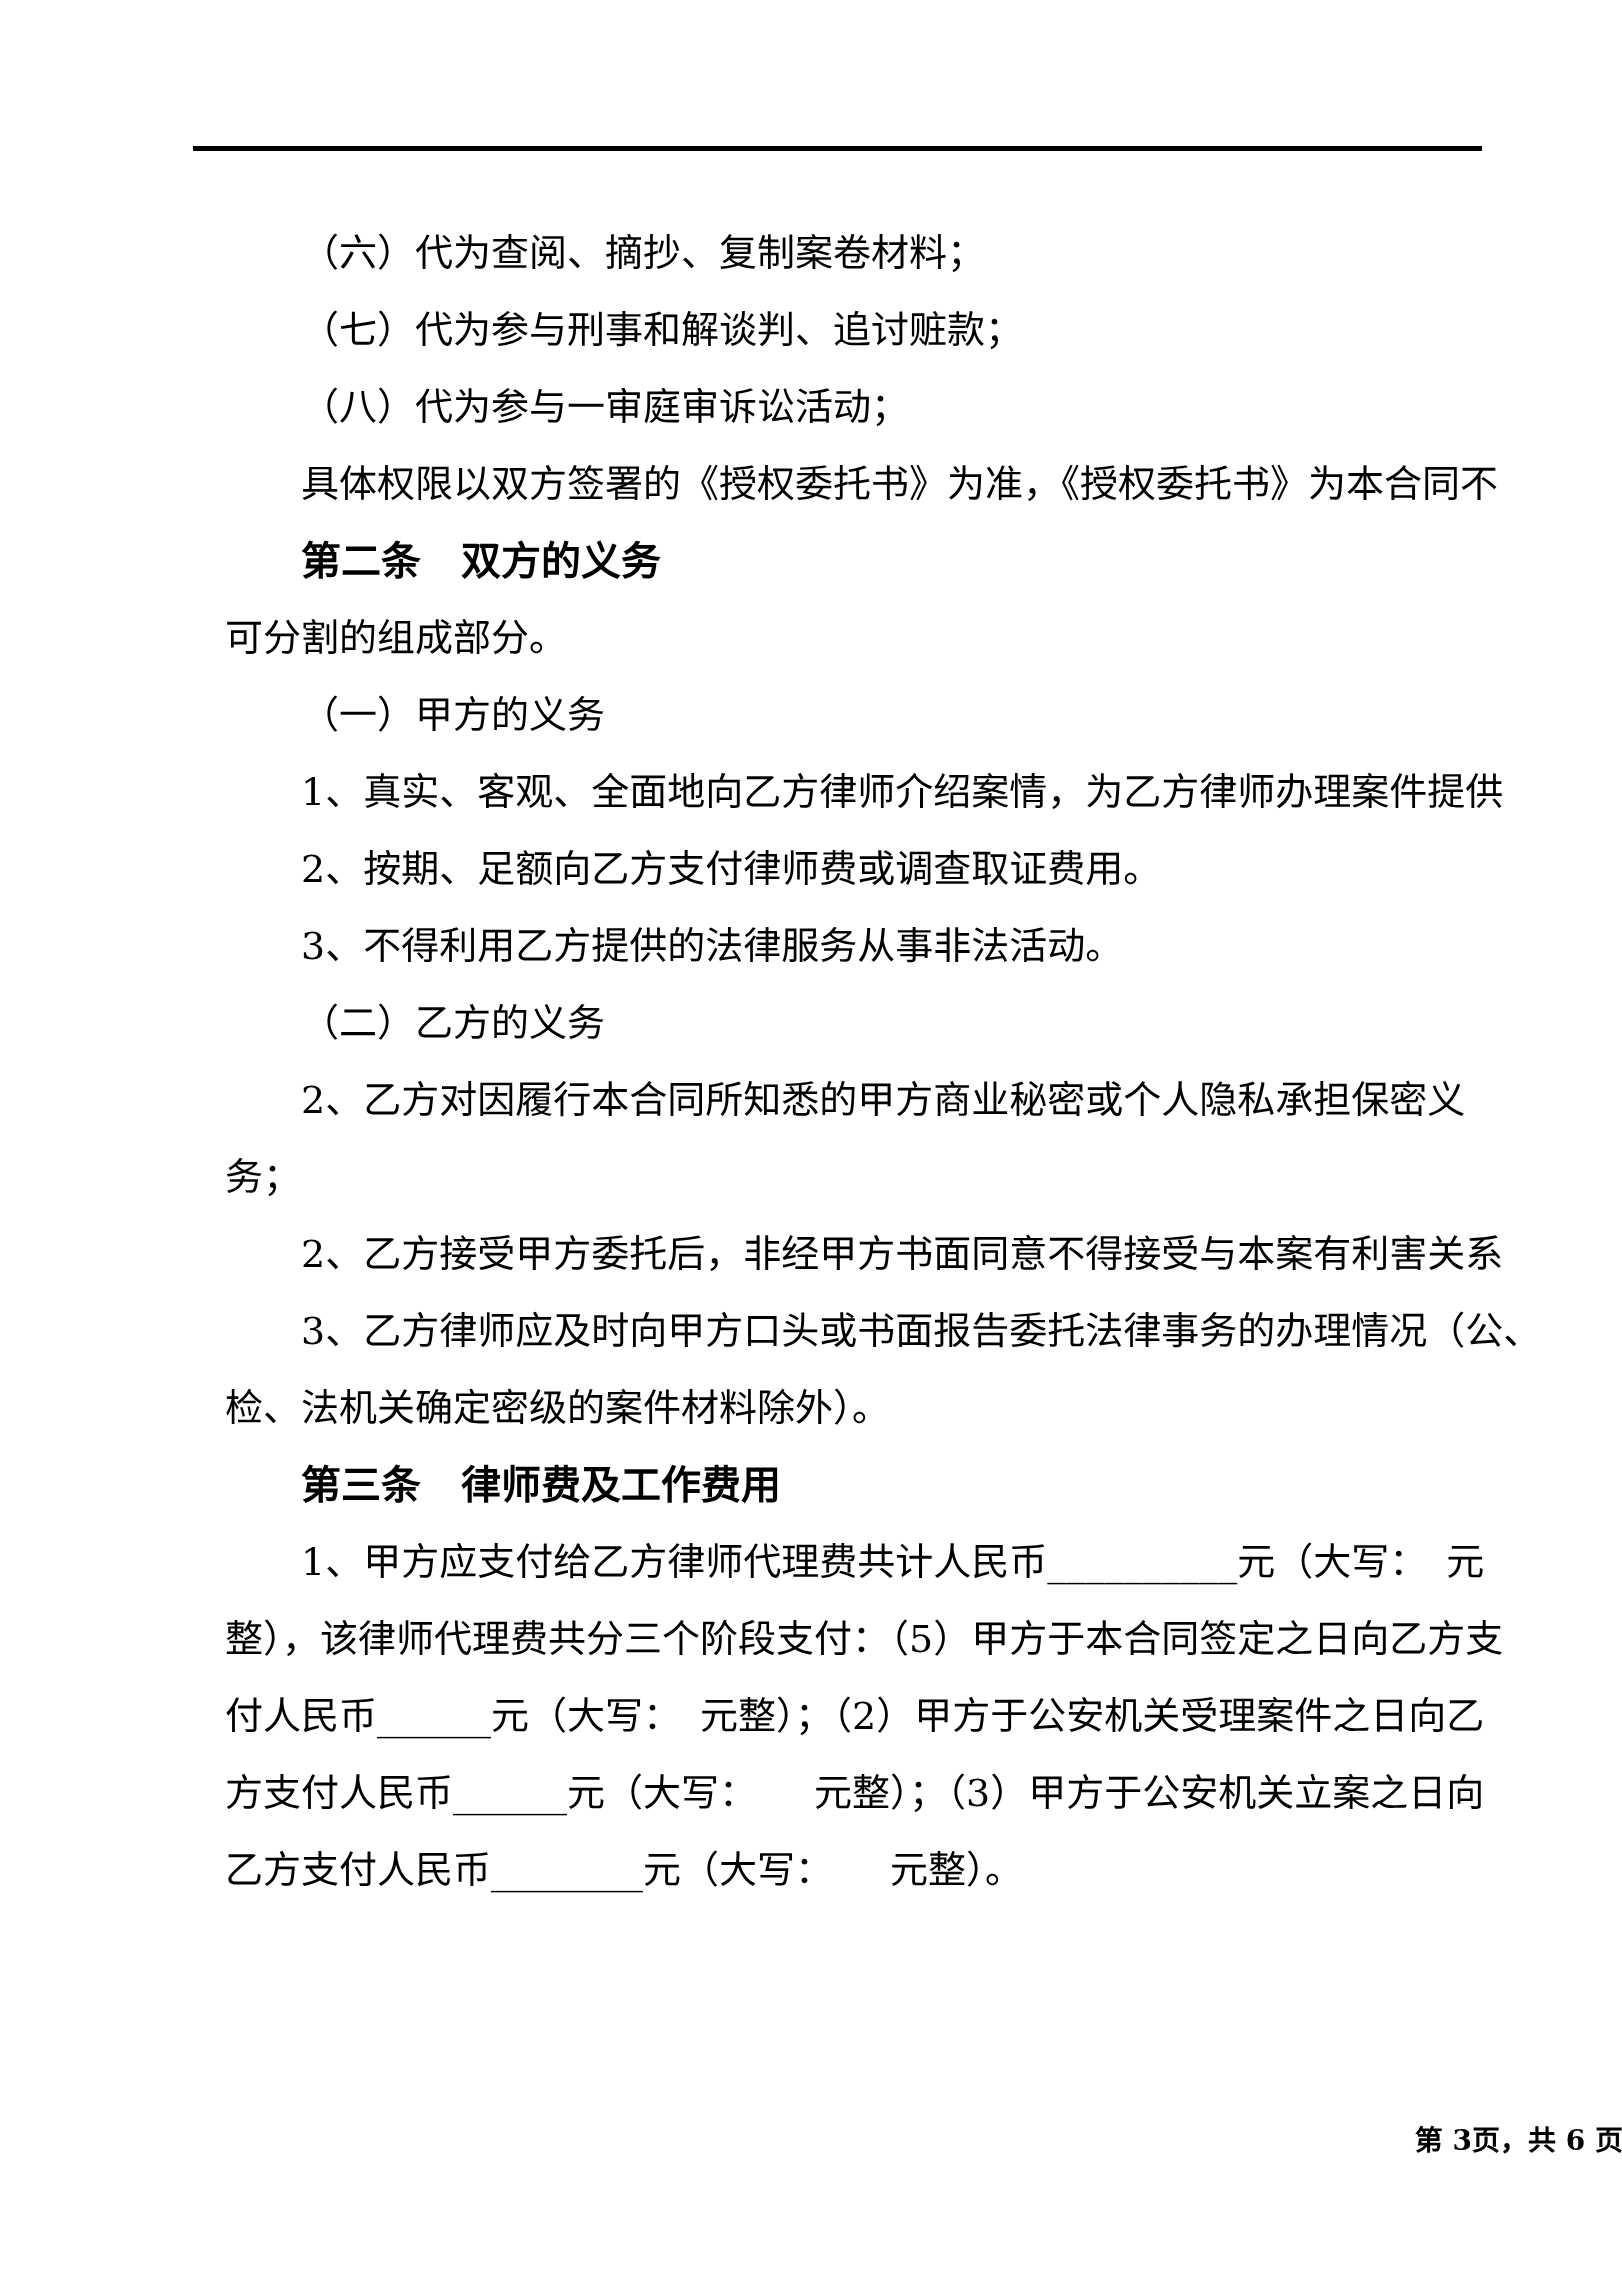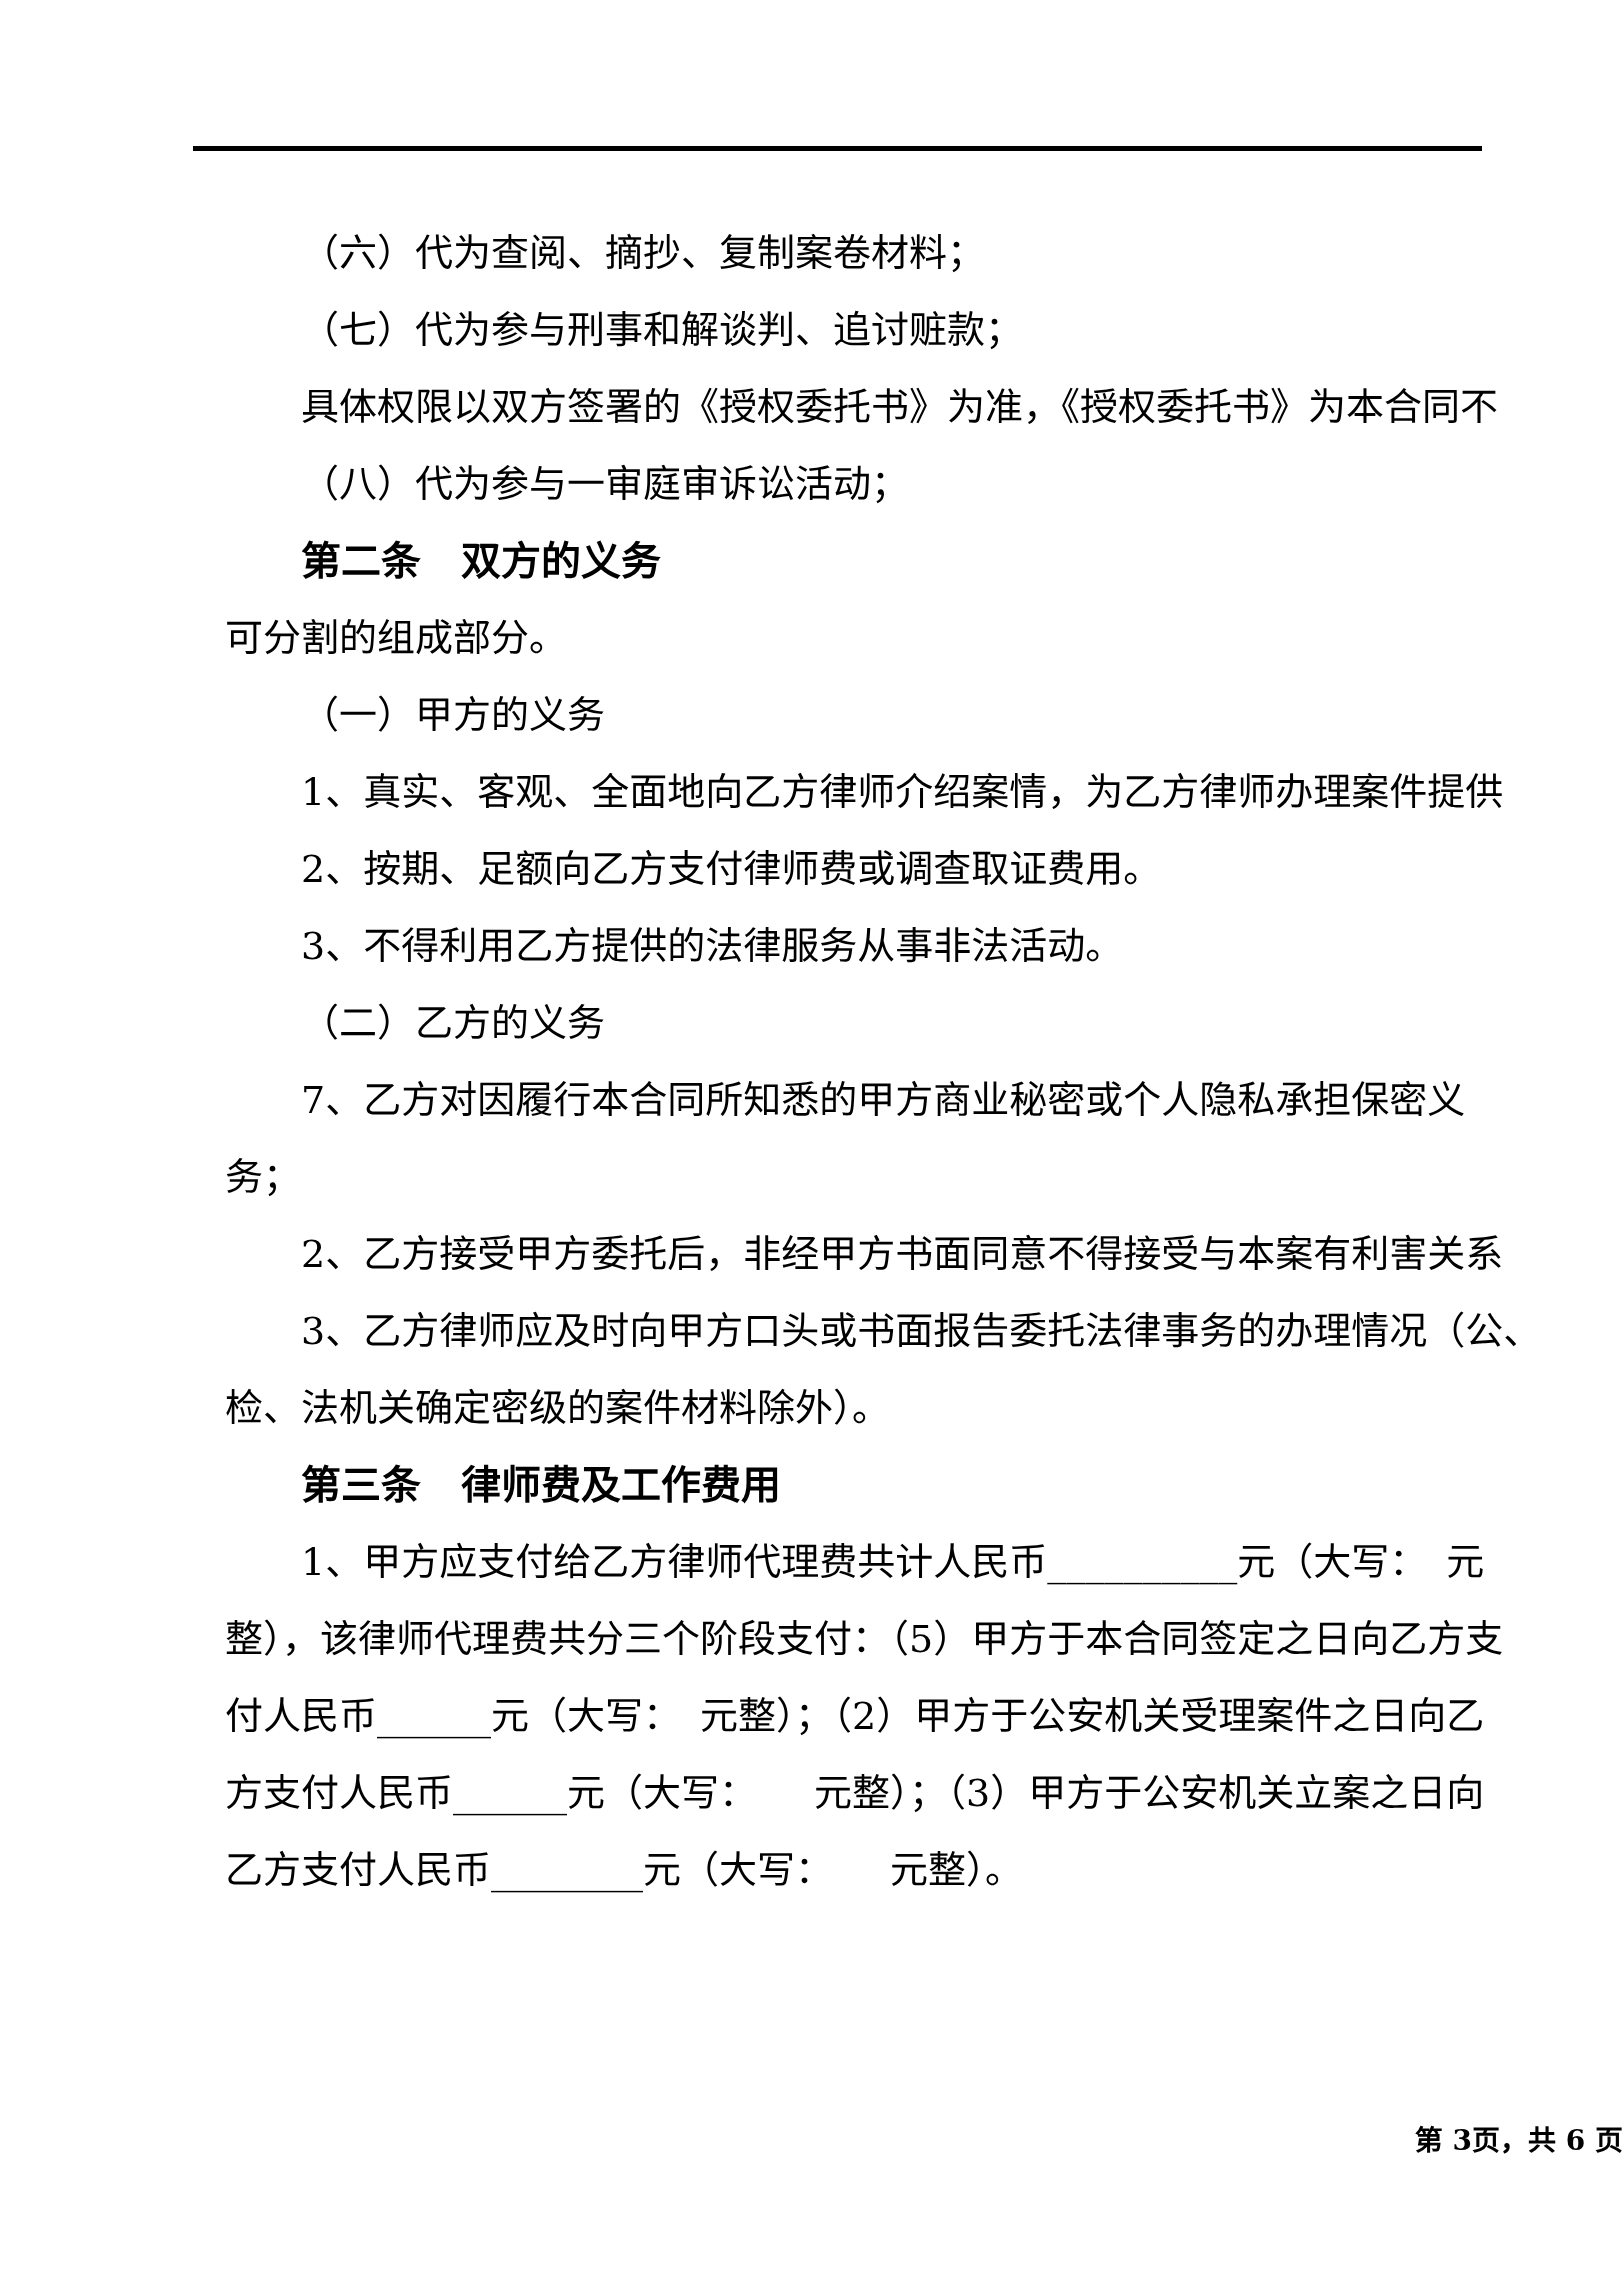--- a/index.html
+++ b/index.html
@@ -62,30 +62,30 @@
 </head>
 <body>
 
 <div class="page">
 
   <div class="header-rule"></div>
 
   <div class="body-text">
     <div class="line indent">（六）代为查阅、摘抄、复制案卷材料；</div>
     <div class="line indent">（七）代为参与刑事和解谈判、追讨赃款；</div>
+    <div class="line indent">（八）代为参与一审庭审诉讼活动；</div>
     <div class="line indent">具体权限以双方签署的《授权委托书》为准，《授权委托书》为本合同不</div>
-    <div class="line indent">（八）代为参与一审庭审诉讼活动；</div>
     <div class="line indent heading">第二条　双方的义务</div>
     <div class="line">可分割的组成部分。</div>
     <div class="line indent">（一）甲方的义务</div>
     <div class="line indent">1、真实、客观、全面地向乙方律师介绍案情，为乙方律师办理案件提供</div>
     <div class="line indent">2、按期、足额向乙方支付律师费或调查取证费用。</div>
     <div class="line indent">3、不得利用乙方提供的法律服务从事非法活动。</div>
     <div class="line indent">（二）乙方的义务</div>
-    <div class="line indent">7、乙方对因履行本合同所知悉的甲方商业秘密或个人隐私承担保密义</div>
+    <div class="line indent">2、乙方对因履行本合同所知悉的甲方商业秘密或个人隐私承担保密义</div>
     <div class="line">务；</div>
     <div class="line indent">2、乙方接受甲方委托后，非经甲方书面同意不得接受与本案有利害关系</div>
     <div class="line indent">3、乙方律师应及时向甲方口头或书面报告委托法律事务的办理情况（公、</div>
     <div class="line">检、法机关确定密级的案件材料除外）。</div>
     <div class="line indent heading">第三条　律师费及工作费用</div>
     <div class="line indent">1、甲方应支付给乙方律师代理费共计人民币__________元（大写：　元</div>
     <div class="line">整），该律师代理费共分三个阶段支付：（5）甲方于本合同签定之日向乙方支</div>
     <div class="line">付人民币______元（大写：　元整）；（2）甲方于公安机关受理案件之日向乙</div>
     <div class="line">方支付人民币______元（大写：　　元整）；（3）甲方于公安机关立案之日向</div>
     <div class="line">乙方支付人民币________元（大写：　　元整）。</div>

